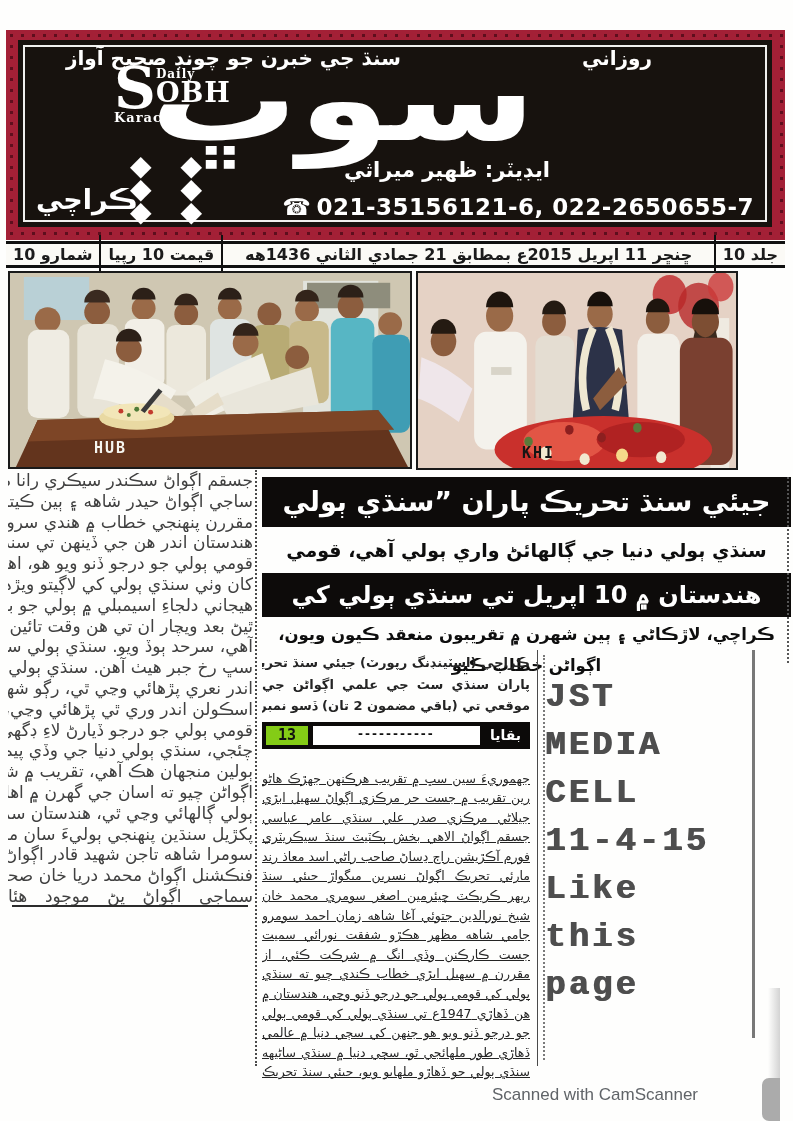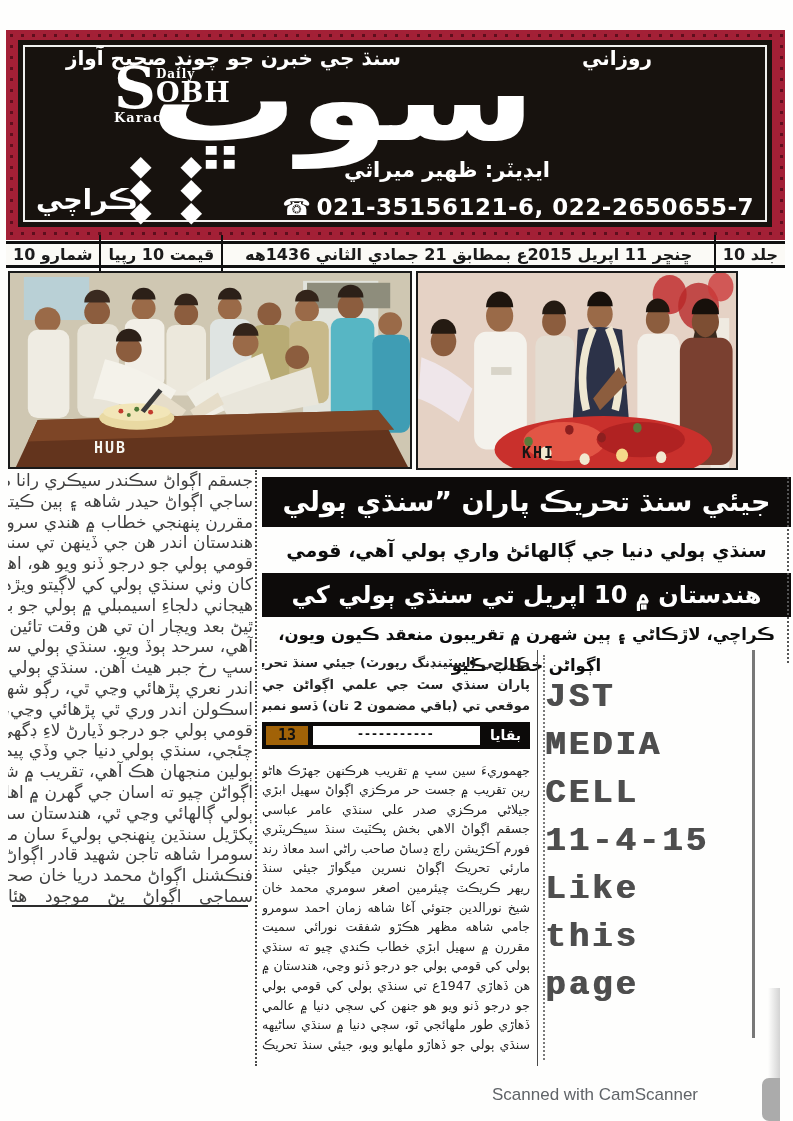--- a/index.html
+++ b/index.html
@@ -51,26 +51,26 @@
   .subhead{position:absolute;left:262px;width:529px;color:#0e0e0e;text-align:center;direction:rtl;font-weight:bold;}
   .sub1{top:528px;height:44px;line-height:44px;font-size:19px;}
   .sub2{top:619px;height:31px;line-height:31px;font-size:16.5px;}
   
   .col-left{position:absolute;left:8px;top:470px;width:245px;direction:rtl;font-size:17px;
       line-height:20.8px;color:#404040;}
   .tline{text-align:justify;text-align-last:justify;white-space:nowrap;overflow:hidden;}
   .left-rule{position:absolute;left:12px;top:905px;width:236px;border-bottom:2px solid #2c2c2c;}
   .col-mid{position:absolute;left:262px;top:652px;width:268px;direction:rtl;color:#242424;}
   .mid-intro{font-size:13px;line-height:21.5px;font-weight:600;}
-  .mid-body{margin-top:12px;font-size:12.5px;line-height:19.6px;}
+  .mid-body{margin-top:20px;font-size:12.5px;line-height:19.6px;text-decoration:underline;}
   .cont-bar{margin-top:5px;height:27px;background:#0c0a09;display:flex;direction:rtl;align-items:center;}
   .cont-label{color:#fff;font-weight:bold;font-size:14px;padding:0 9px;}
   .cont-dashes{flex:1;background:#fff;border:1.5px solid #0c0a09;height:19px;line-height:17px;text-align:center;
       color:#111;font-weight:bold;letter-spacing:2px;font-size:12px;overflow:hidden;}
-  .cont-page{width:42px;margin:0 4px;background:#a16207;height:19px;line-height:19px;text-align:center;
+  .cont-page{width:42px;margin:0 4px;background:#84cc16;height:19px;line-height:19px;text-align:center;
       color:#111;font-weight:bold;font-size:15px;font-family:"DejaVu Sans Mono",monospace;}
   
   .jst{position:absolute;left:545px;top:655px;width:205px;padding-top:18px;
       font-family:Liberation Mono, monospace;font-weight:bold;font-size:34px;line-height:48px;
       letter-spacing:3px;color:#4e4e4e;text-shadow:1px 0 0 currentColor;}
   
   .vrule-dot-1{position:absolute;left:255px;top:470px;height:596px;border-left:2px dotted #4a4a4a;}
   .vrule-solid{position:absolute;left:537px;top:650px;height:416px;border-left:1.5px solid #4a4a4a;}
   .vrule-dot-2{position:absolute;left:543px;top:655px;height:405px;border-left:2px dotted #7a7a7a;}
   .vrule-edge{position:absolute;left:752px;top:650px;height:388px;width:3px;background:#787878;}
@@ -281,20 +281,21 @@
     <div class="mid-body">
         <div class="tline">جهموريءَ سين سڀ ۾ تقريب هرڪنهن جهڙڪ هاڻو</div>
         <div class="tline">رين تقريب ۾ جست حر مرڪزي اڳواڻ سهيل ابڙي</div>
         <div class="tline">جيلاڻي مرڪزي صدر علي سنڌي عامر عباسي</div>
         <div class="tline">جسقم اڳواڻ الاهي بخش پڪٽيٽ سنڌ سيڪريٽري</div>
         <div class="tline">فورم آڪڙيشن راڄ ڍساڻ صاحب راڻي اسد معاذ رند</div>
         <div class="tline">مارئي تحريڪ اڳواڻ نسرين ميگواڙ جيئي سنڌ</div>
         <div class="tline">ريهر ڪريڪٽ چيئرمين اصغر سومري محمد خان</div>
         <div class="tline">شيخ نورالدين جتوئي آغا شاهه زمان احمد سومرو</div>
         <div class="tline">جامي شاهه مظهر هڪڙو شفقت نورائي سميت</div>
+        <div class="tline">جست ڪارڪنن وڏي انگ ۾ شرڪت ڪئي، از</div>
         <div class="tline">مقررن ۾ سهيل ابڙي خطاب ڪندي چيو ته سنڌي</div>
         <div class="tline">ٻولي کي قومي ٻولي جو درجو ڏنو وڃي، هندستان ۾</div>
         <div class="tline">هن ڏهاڙي 1947ع تي سنڌي ٻولي کي قومي ٻولي</div>
         <div class="tline">جو درجو ڏنو ويو هو جنهن کي سڄي دنيا ۾ عالمي</div>
         <div class="tline">ڏهاڙي طور ملهائجي ٿو، سڄي دنيا ۾ سنڌي ساڻيهه</div>
         <div class="tline">سنڌي ٻولي جو ڏهاڙو ملهايو ويو، جيئي سنڌ تحريڪ</div>
       </div>
   </div>
 
   <div class="jst">

